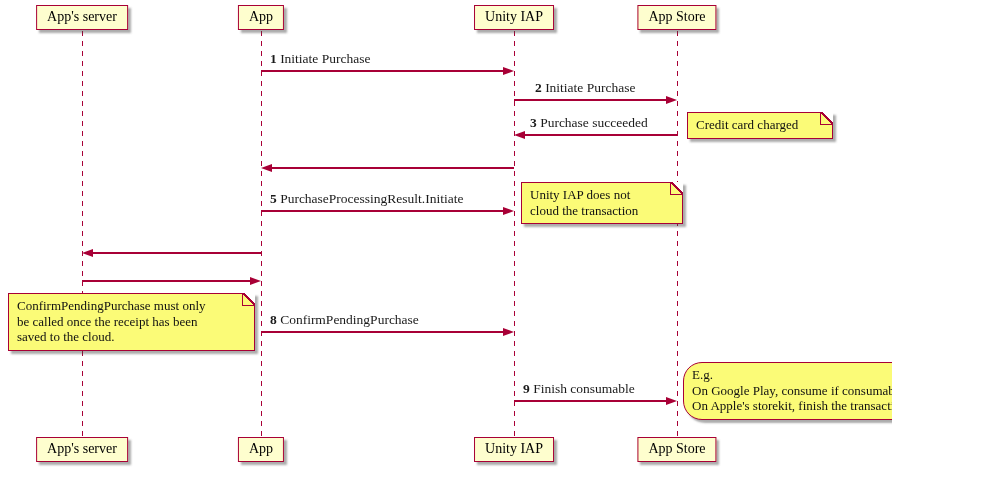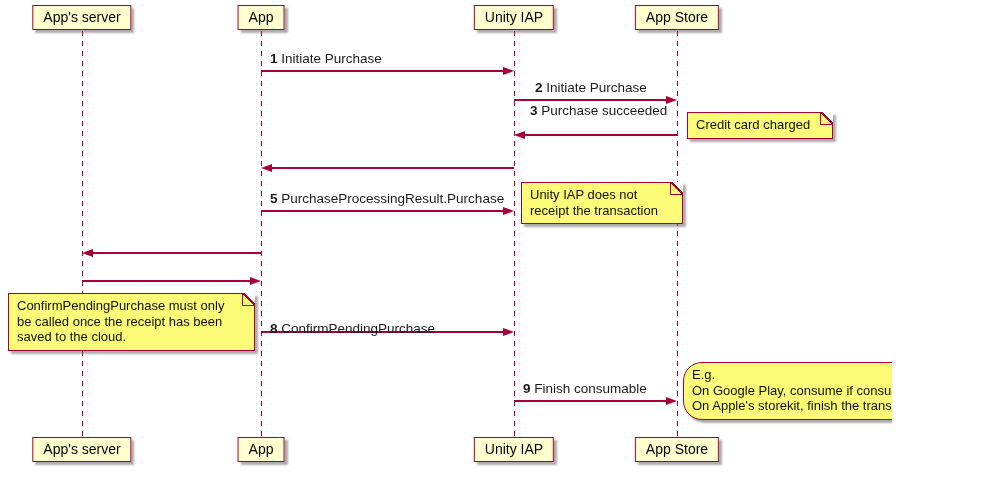--- a/index.html
+++ b/index.html
@@ -1,18 +1,18 @@
 <!DOCTYPE html>
 <html><head>
 <meta charset="utf-8">
 <style>
   html,body { margin:0; padding:0; background:#ffffff; }
   #stage {
     position:relative; width:892px; height:479px; background:#ffffff;
-    font-family:Liberation Sans, sans-serif; overflow:hidden;
+    font-family:Liberation Serif, serif; overflow:hidden;
   }
   .lifeline {
     position:absolute; width:1px;
     background:repeating-linear-gradient(to bottom,#A80036 0 5px,transparent 5px 10px);
     z-index:1;
   }
   .pbox {
     position:absolute; transform:translateX(-50%);
     background:#FEFECE; border:1.5px solid #A80036;
     padding:3px 10px 4px; font-size:14px; color:#000000;
@@ -53,43 +53,43 @@
     <div class="pbox" style="left: 514px; top: 437px;">Unity IAP</div>
     <div class="pbox" style="left: 677px; top: 437px;">App Store</div>
     <div class="mline" style="top: 70px; left: 261px; width: 243px;"></div>
     <div class="mhead right" style="top: 67px; left: 503px;"></div>
     <div class="mlabel" style="top: 51px; left: 270px;"><span class="num">1</span> <span>Initiate Purchase</span></div>
     <div class="mline" style="top: 99px; left: 514px; width: 153px;"></div>
     <div class="mhead right" style="top: 96px; left: 666px;"></div>
     <div class="mlabel" style="top: 80px; left: 523px; margin-left: 12px;"><span class="num">2</span> <span>Initiate Purchase</span></div>
     <div class="mline" style="top: 134px; left: 524px; width: 153px;"></div>
     <div class="mhead left" style="top: 131px; left: 514px;"></div>
-    <div class="mlabel" style="top: 103px; left: 530px; text-align: center;"><span class="num">3</span> <span>Purchase succeeded</span></div>
+    <div class="mlabel" style="top: 115px; left: 530px; text-align: center;"><span class="num">3</span> <span>Purchase succeeded</span></div>
     <div class="mline" style="top: 167px; left: 271px; width: 243px;"></div>
     <div class="mhead left" style="top: 164px; left: 261px;"></div>
     <div class="mline" style="top: 210px; left: 261px; width: 243px;"></div>
     <div class="mhead right" style="top: 207px; left: 503px;"></div>
-    <div class="mlabel" style="top: 191px; left: 270px;"><span class="num">5</span> <span>PurchaseProcessingResult.Purchase</span></div>
+    <div class="mlabel" style="top: 191px; left: 270px;"><span class="num">5</span> <span>PurchaseProcessingResult.Initiate</span></div>
     <div class="mline" style="top: 252px; left: 92px; width: 169px;"></div>
     <div class="mhead left" style="top: 249px; left: 82px;"></div>
     <div class="mline" style="top: 280px; left: 82px; width: 169px;"></div>
     <div class="mhead right" style="top: 277px; left: 250px;"></div>
     <div class="mline" style="top: 331px; left: 261px; width: 243px;"></div>
     <div class="mhead right" style="top: 328px; left: 503px;"></div>
-    <div class="mlabel" style="top: 321px; left: 270px;"><span class="num">8</span> <span>ConfirmPendingPurchase</span></div>
+    <div class="mlabel" style="top: 312px; left: 270px;"><span class="num">8</span> <span>ConfirmPendingPurchase</span></div>
     <div class="mline" style="top: 400px; left: 514px; width: 153px;"></div>
     <div class="mhead right" style="top: 397px; left: 666px;"></div>
     <div class="mlabel" style="top: 381px; left: 523px;"><span class="num">9</span> <span>Finish consumable</span></div>
     <div class="note" style="left: 687px; top: 112px; width: 144px;">
       <div class="note-text">Credit card charged</div>
       <div class="note-fold"></div>
     </div>
     <div class="note" style="left: 521px; top: 182px; width: 160px;">
       <div class="note-text">Unity IAP does not
-receipt the transaction</div>
+cloud the transaction</div>
       <div class="note-fold"></div>
     </div>
     <div class="note" style="left: 8px; top: 293px; width: 245px;">
       <div class="note-text">ConfirmPendingPurchase must only
 be called once the receipt has been
 saved to the cloud.</div>
       <div class="note-fold"></div>
     </div>
     <div class="note" style="left: 683px; top: 362px; width: 292px; border-radius: 19px;">
       <div class="note-text">E.g.

